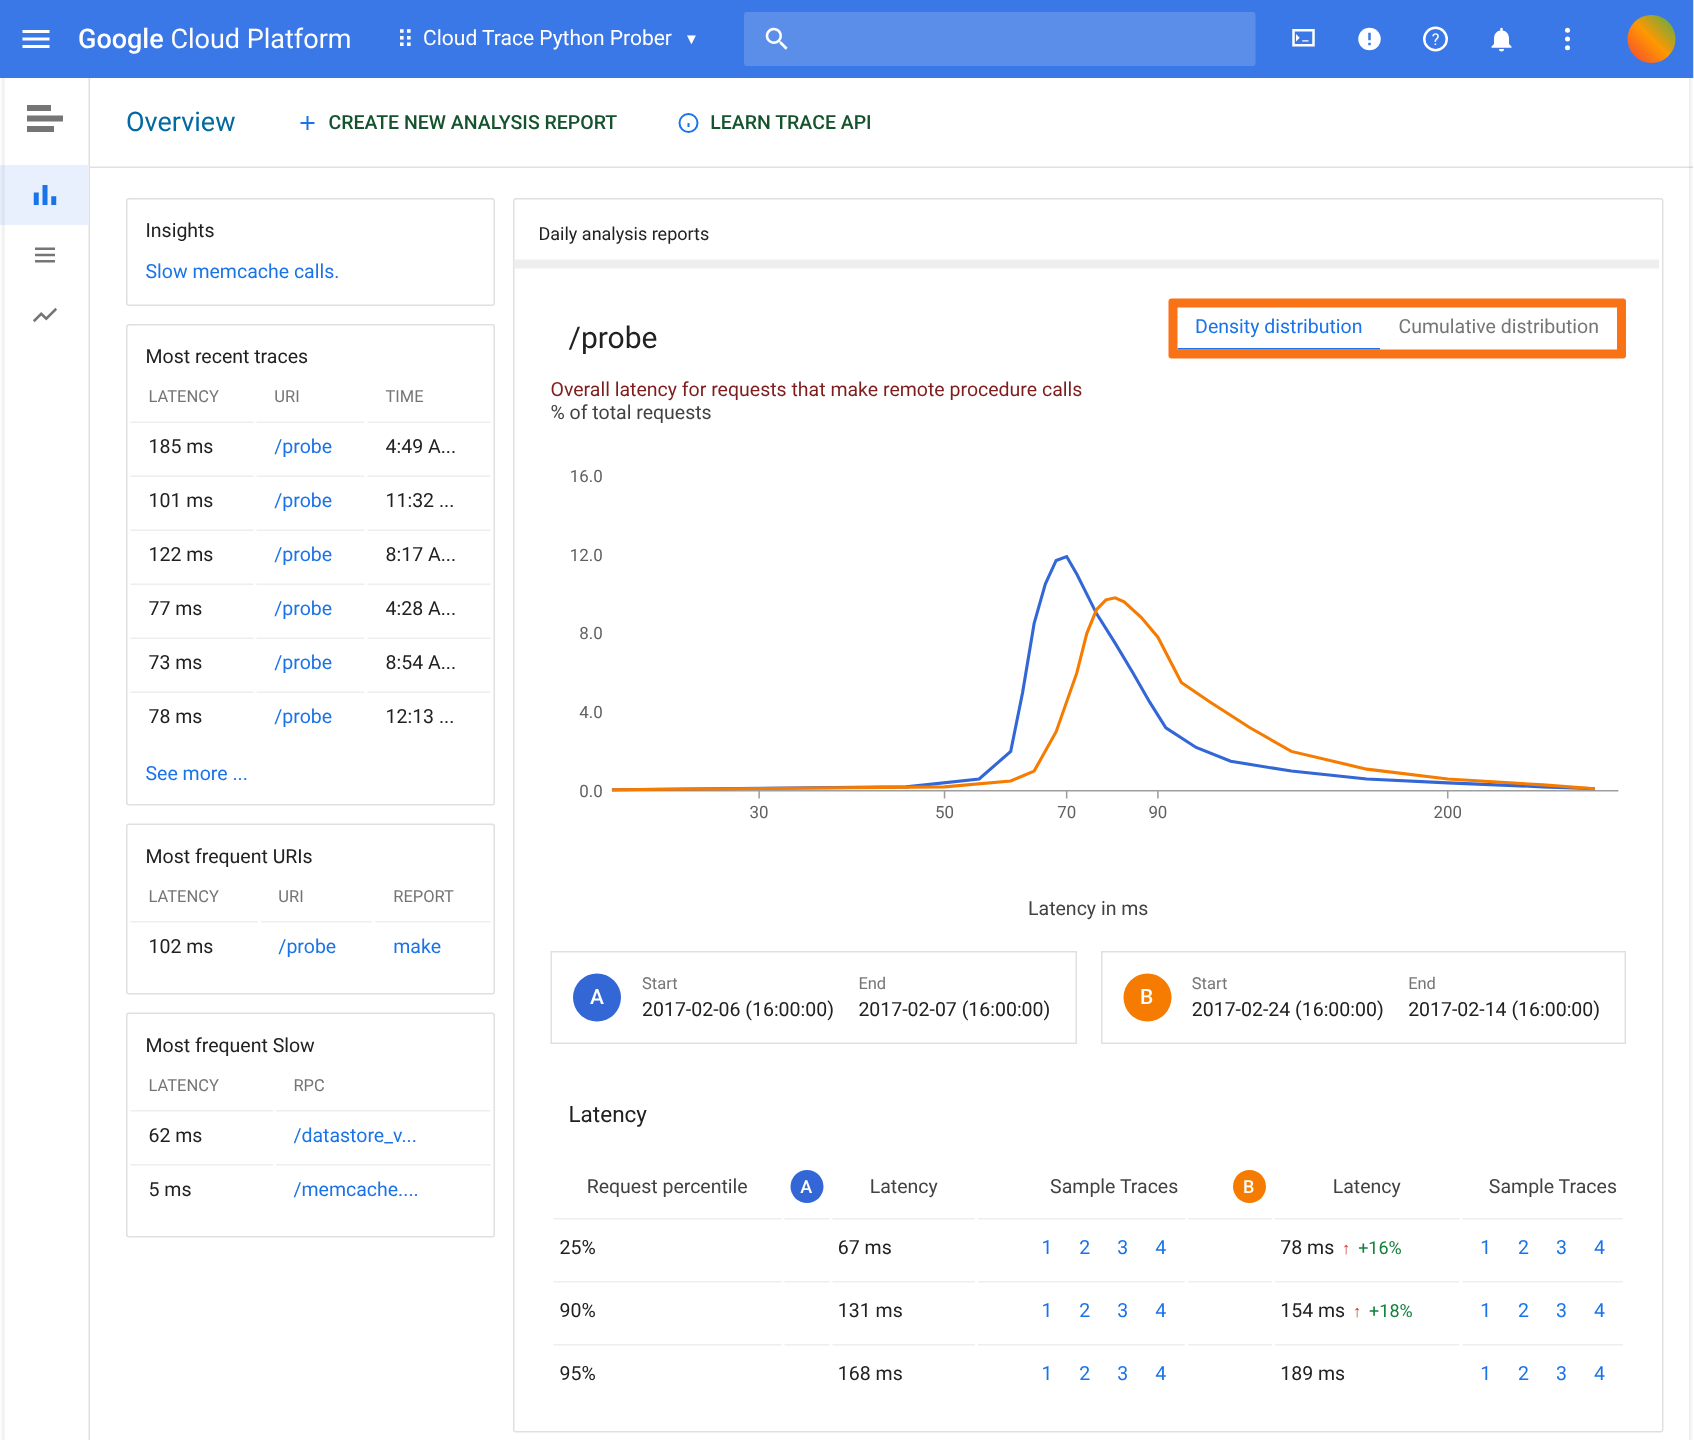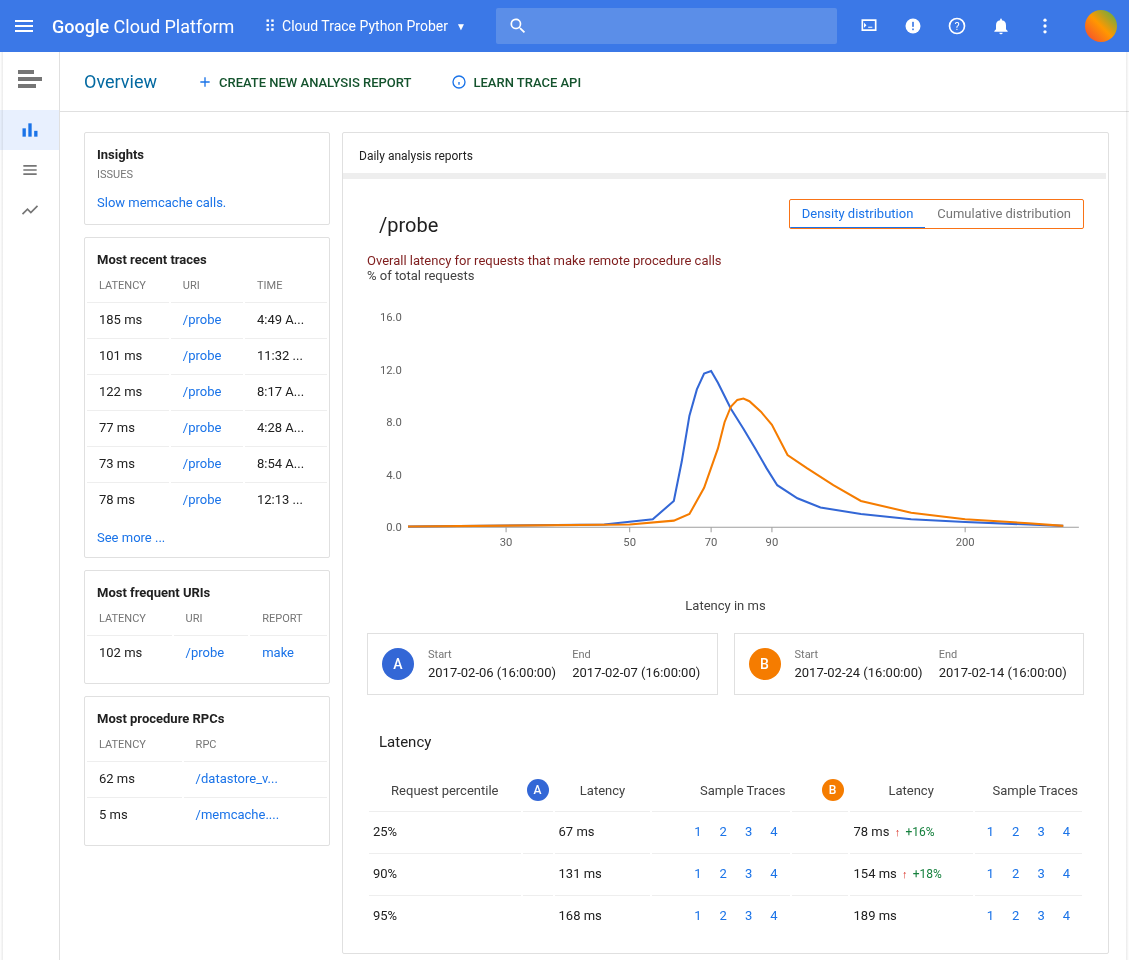--- a/index.html
+++ b/index.html
@@ -26,36 +26,36 @@
 .snav .itm{width:100%;height:40px;display:flex;align-items:center;justify-content:center;cursor:pointer}
 .snav .itm.active{background:#e8f0fe}
 .snav svg{width:20px;height:20px}
 .main{flex:1;display:flex;flex-direction:column;overflow:hidden}
 .toolbar{height:60px;border-bottom:1px solid #e0e0e0;display:flex;align-items:center;padding:0 24px;gap:40px}
 .toolbar h1{font-size:18px;font-weight:400;color:#0369a1}
 .toolbar a{color:#14532d;font-size:13px;font-weight:500;text-decoration:none;display:flex;align-items:flex-end;gap:6px;cursor:pointer}
 .content{flex:1;display:flex;padding:20px 20px 0 24px;gap:12px;overflow:auto}
 .left{width:246px;display:flex;flex-direction:column;gap:12px}
 .card{border:1px solid #e0e0e0;border-radius:2px;background:#fff}
-.card h3{font-size:13px;font-weight:700;padding:14px 12px 6px}
+.card h3{font-size:13px;font-weight:400;padding:14px 12px 6px}
 .card .sub{font-size:11px;color:#757575;padding:0 12px 8px;text-transform:uppercase}
 .card .lnk{color:#1a73e8;padding:6px 12px 14px;display:block;cursor:pointer;font-size:13px}
 .tbl{width:100%;font-size:13px}
 .tbl th{text-align:left;font-size:11px;color:#757575;font-weight:400;padding:4px 12px 8px;text-transform:uppercase}
 .tbl td{padding:9px 12px;border-top:1px solid #eee}
 .tbl td a{color:#1a73e8;text-decoration:none;cursor:pointer}
 .seemore{color:#1a73e8;padding:12px;cursor:pointer;font-size:13px;display:block}
 .right{flex:1}
 .right .card{padding:16px 0}
 .right h2{font-size:12px;font-weight:400;padding:0 16px 10px}
 .gbar{height:6px;background:#eee;margin:0 2px 20px 0}
 .rhdr{display:flex;justify-content:space-between;align-items:flex-start;padding:0 24px}
 .rhdr h3{font-size:20px;font-weight:400;margin-bottom:10px}
 .rhdr .desc{font-size:13px;color:#7f1d1d;margin-bottom:0}
-.tabs{display:flex;border:1px solid #f97316;border-radius:2px;overflow:hidden}
+.tabs{display:flex;border:6px solid #f97316;border-radius:2px;overflow:hidden}
 .tabs div{padding:6px 12px;font-size:13px;cursor:pointer;color:#757575}
 .tabs div.active{color:#1a73e8;border-bottom:2px solid #1a73e8;margin-bottom:-1px}
 .chart{padding:0 24px 20px}
 .chart .ylbl{font-size:13px;color:#424242;margin-bottom:12px}
 .chart svg{width:100%;height:280px}
 .chart .xlbl{text-align:center;font-size:13px;color:#424242;margin-top:20px}
 .ranges{display:flex;gap:16px;padding:0 24px 24px}
 .range{flex:1;border:1px solid #e0e0e0;padding:14px;display:flex;align-items:center;gap:14px}
 .badge{width:32px;height:32px;border-radius:50%;color:#fff;display:flex;align-items:center;justify-content:center;font-size:14px;font-weight:500}
 .badge.a{background:#3367d6}
@@ -176,21 +176,20 @@
             <line x1="12" y1="12" x2="12" y2="16"></line>
           </svg>
           <span>LEARN TRACE API</span>
         </a>
   </div>
 
   <div class="content">
    <div class="left">
     <div class="card">
      <h3>Insights</h3>
-     <div class="sub">ISSUES</div>
      <a class="lnk">Slow memcache calls.</a>
     </div>
 
     <div class="card">
      <h3>Most recent traces</h3>
      <table class="tbl">
       <tbody>
                 <tr>
                   <th>LATENCY</th>
                   <th>URI</th>
@@ -248,21 +247,21 @@
                   <td>102 ms</td>
                   <td><a>/probe</a></td>
                   <td><a>make</a></td>
                 </tr>
               </tbody>
      </table>
      <div style="height:12px"></div>
     </div>
 
     <div class="card">
-     <h3>Most procedure RPCs</h3>
+     <h3>Most frequent Slow</h3>
      <table class="tbl">
       <tbody>
                 <tr>
                   <th>LATENCY</th>
                   <th>RPC</th>
                 </tr>
       </tbody>
               <tbody id="frpc-rows">
                 <tr>
                   <td>62 ms</td>

